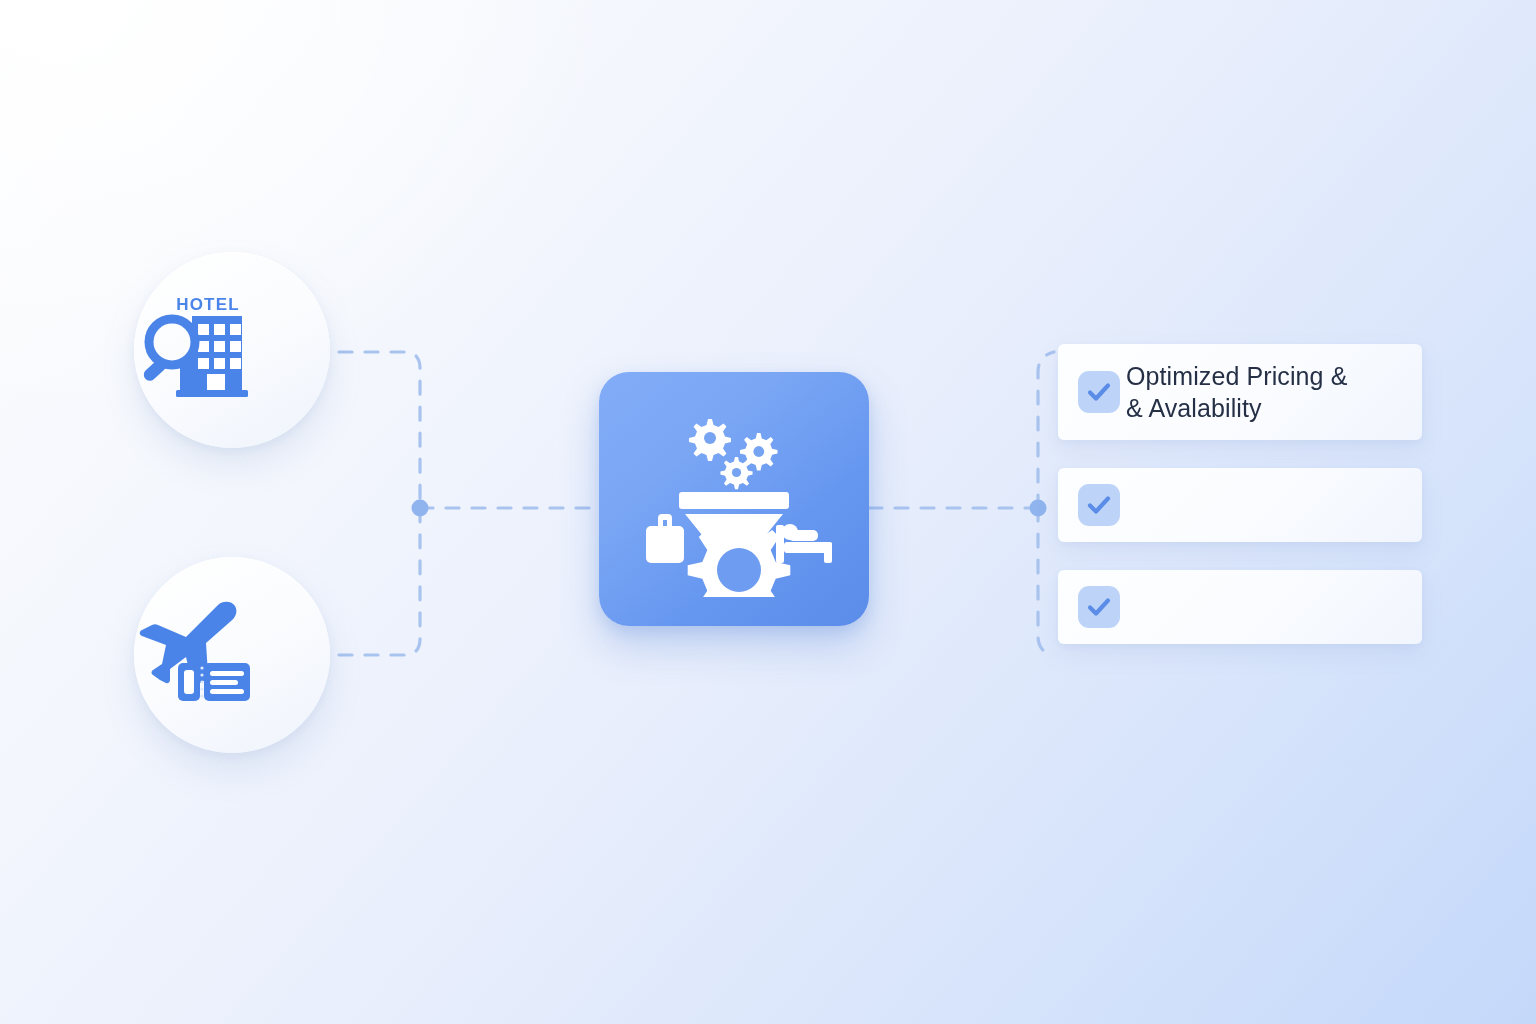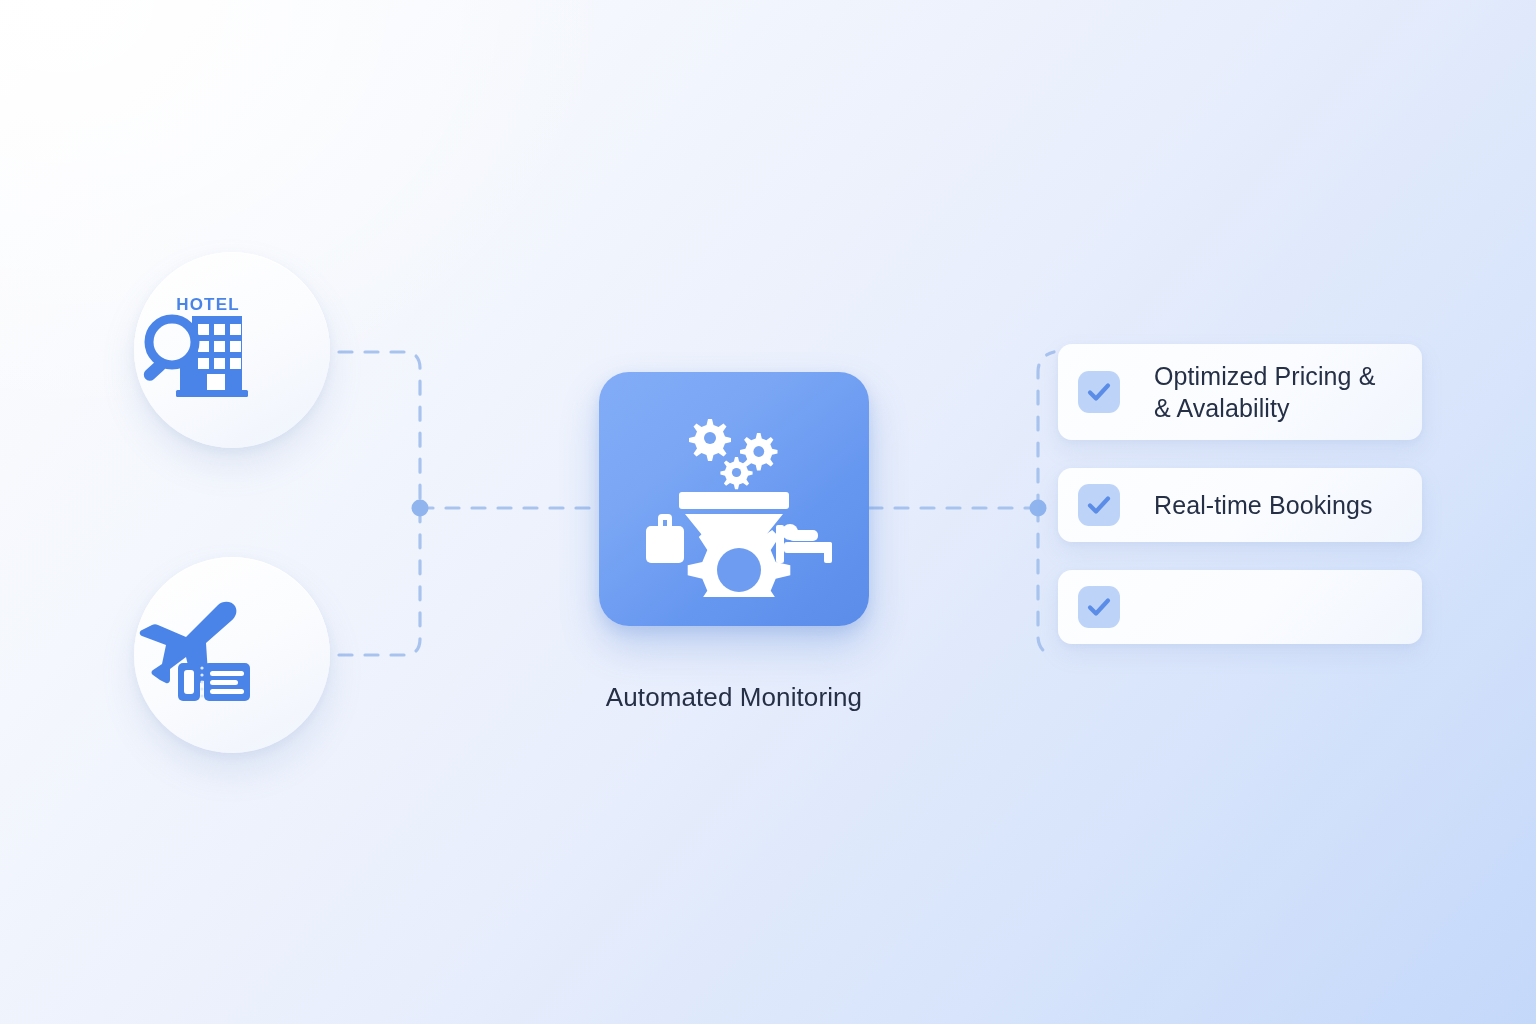--- a/index.html
+++ b/index.html
@@ -87,25 +87,25 @@
   
   .outcomes {
     position: absolute;
     left: 1058px;
     top: 344px;
     width: 364px;
   }
   .card {
     display: flex;
     align-items: center;
-    gap: 34px;
+    gap: 6px;
     box-sizing: border-box;
     width: 364px;
     padding: 16px 20px;
-    border-radius: 14px;
+    border-radius: 6px;
     background: linear-gradient(135deg, #fdfeff 0%, #fafcff 55%, #f1f5fd 100%);
     box-shadow:
       0 10px 22px rgba(120,150,200,0.13),
       0 2px 6px rgba(120,150,200,0.08);
     margin-bottom: 28px;
     min-height: 54px;
   }
   .card.two-line { min-height: 62px; }
   .checkbox {
     flex: 0 0 auto;
@@ -263,41 +263,39 @@
             <path d="M98 118 l10 0 l3.4 14.6 l12 5 l12.8 -8.5 l7 7 l-8.5 12.8 l5 12 l14.6 3.4
                      l0 10 l-14.6 3.4 l-5 12 l8.5 12.8 l-7 7 l-12.8 -8.5 l-12 5 l-3.4 14.6
                      l-10 0 l-3.4 -14.6 l-12 -5 l-12.8 8.5 l-7 -7 l8.5 -12.8 l-5 -12 l-14.6 -3.4
                      l0 -10 l14.6 -3.4 l5 -12 l-8.5 -12.8 l7 -7 l12.8 8.5 l12 -5 z"></path>
             <circle cx="103" cy="169" r="22" fill="#6d9cf1"></circle>
           </g>
         </g>
       </svg>
     </div>
   </div>
-  <div class="hub-label" style="position:absolute; left:599px; top:626px; width:270px;">Automated Monitoring</div>
 
   <div class="outcomes">
 
     <div class="card two-line">
       <span class="checkbox">
         <svg width="26" height="26" viewBox="0 0 26 26">
           <path d="M4 13.5 L10 19.5 L22 6.5" fill="none" stroke="#5b8de8" stroke-width="4.2" stroke-linecap="round" stroke-linejoin="round"></path>
         </svg>
       </span>
       <span class="card-label">Optimized Pricing &amp;
 &amp; Avalability</span>
     </div>
 
     <div class="card">
       <span class="checkbox">
         <svg width="26" height="26" viewBox="0 0 26 26">
           <path d="M4 13.5 L10 19.5 L22 6.5" fill="none" stroke="#5b8de8" stroke-width="4.2" stroke-linecap="round" stroke-linejoin="round"></path>
         </svg>
       </span>
-      <span class="card-label">Real-time Bookings</span>
     </div>
 
     <div class="card">
       <span class="checkbox">
         <svg width="26" height="26" viewBox="0 0 26 26">
           <path d="M4 13.5 L10 19.5 L22 6.5" fill="none" stroke="#5b8de8" stroke-width="4.2" stroke-linecap="round" stroke-linejoin="round"></path>
         </svg>
       </span>
     </div>
 

